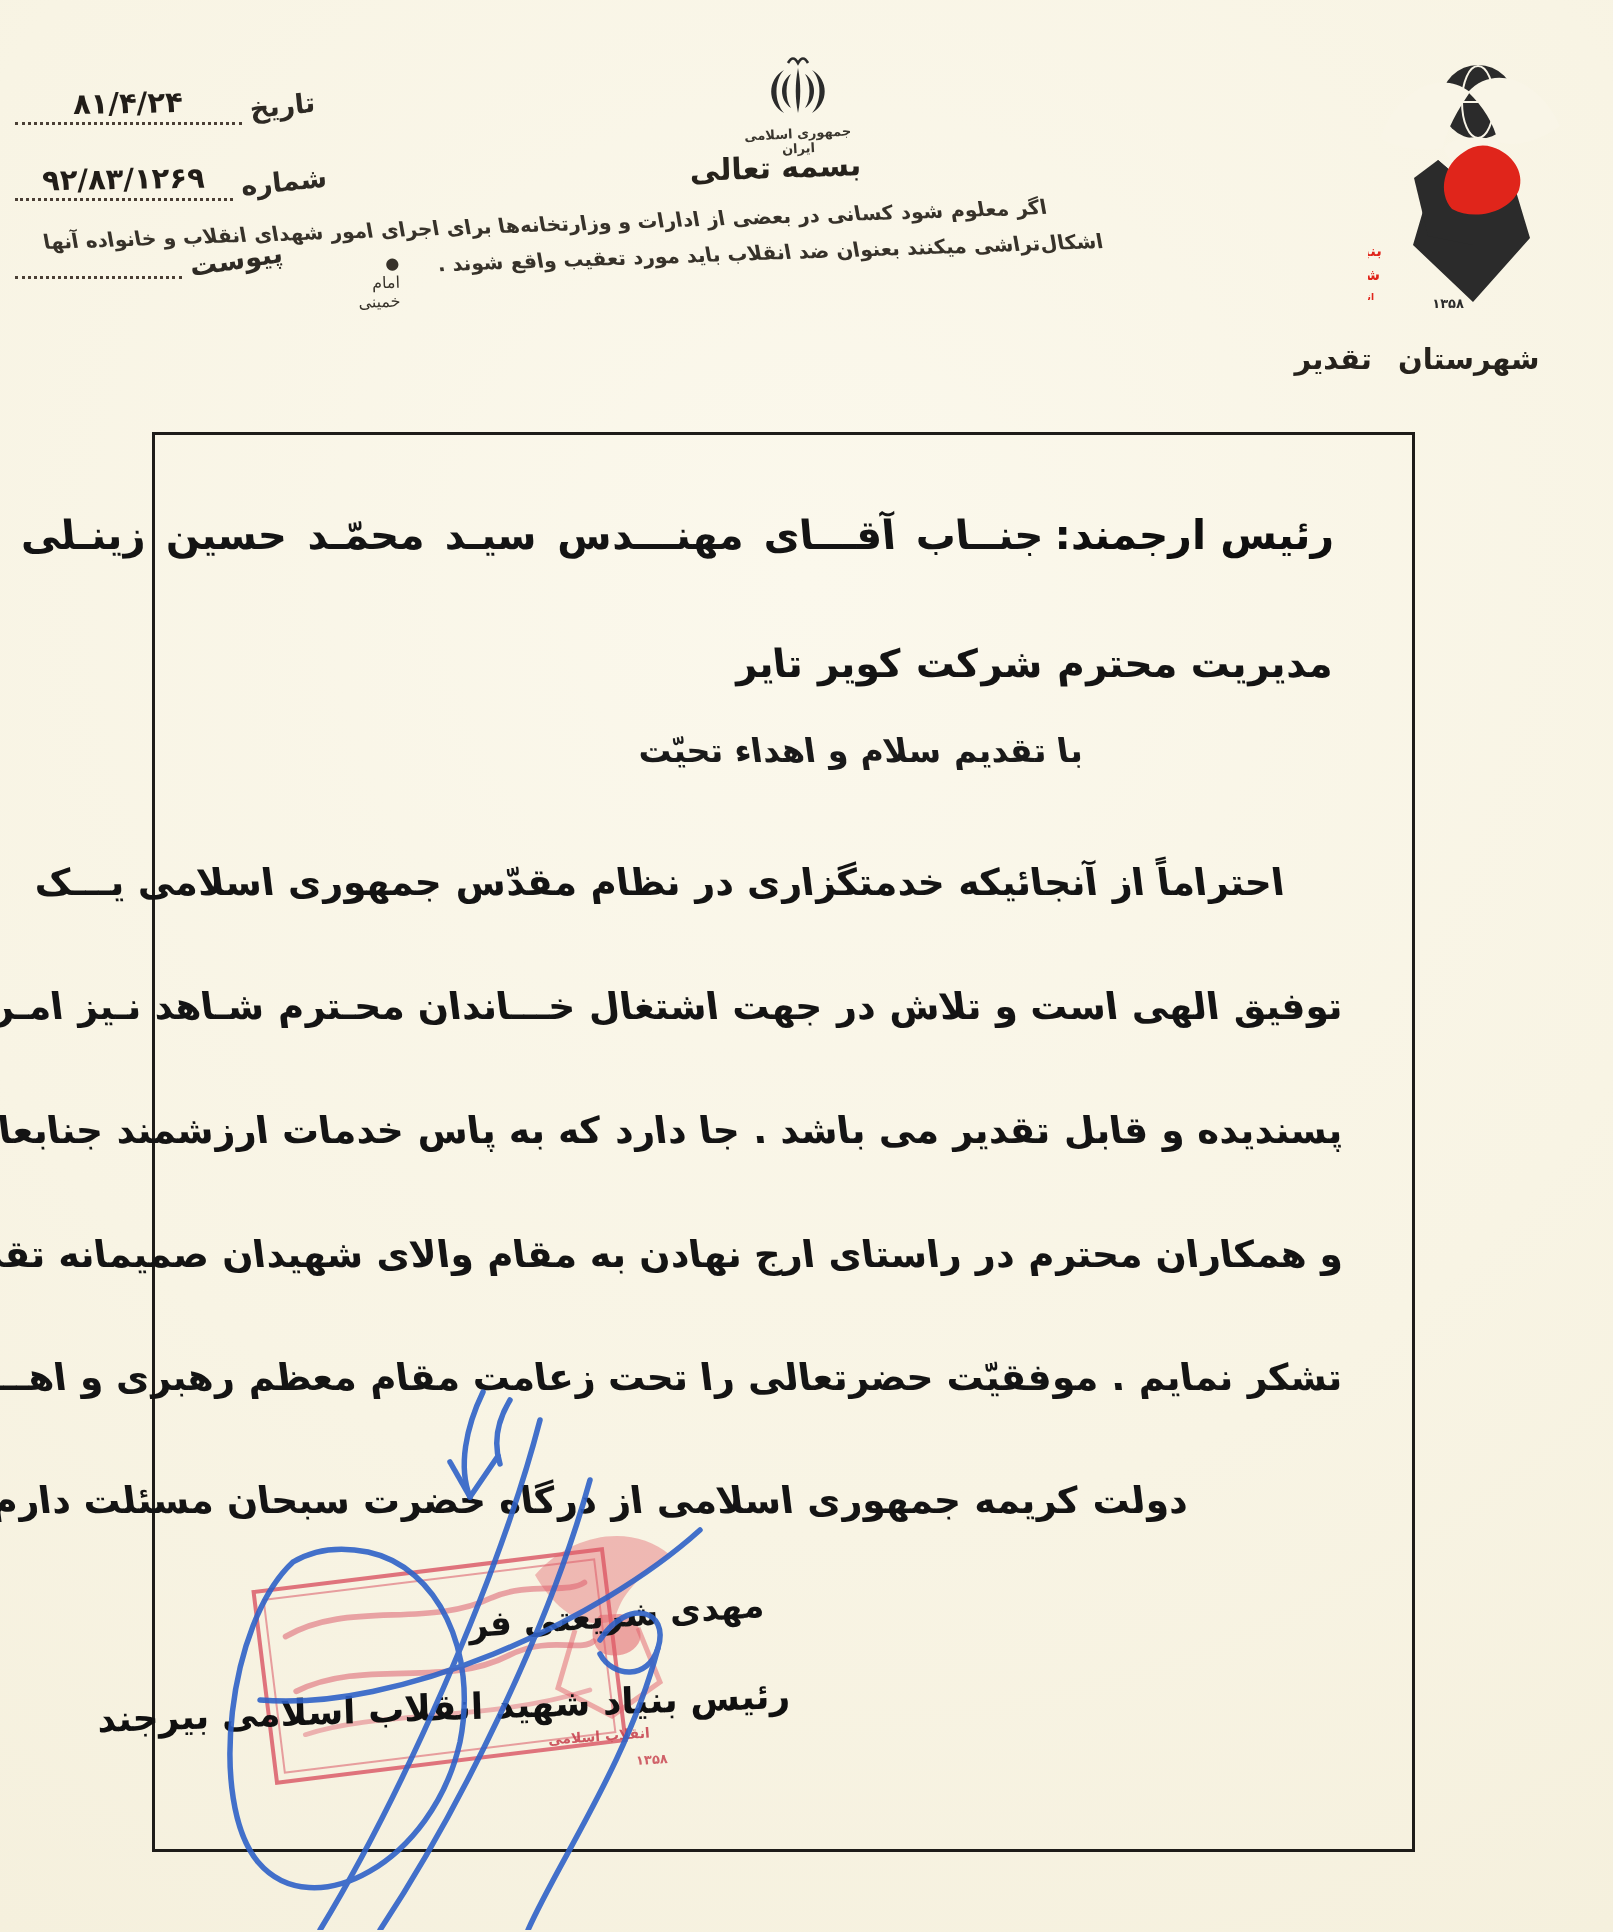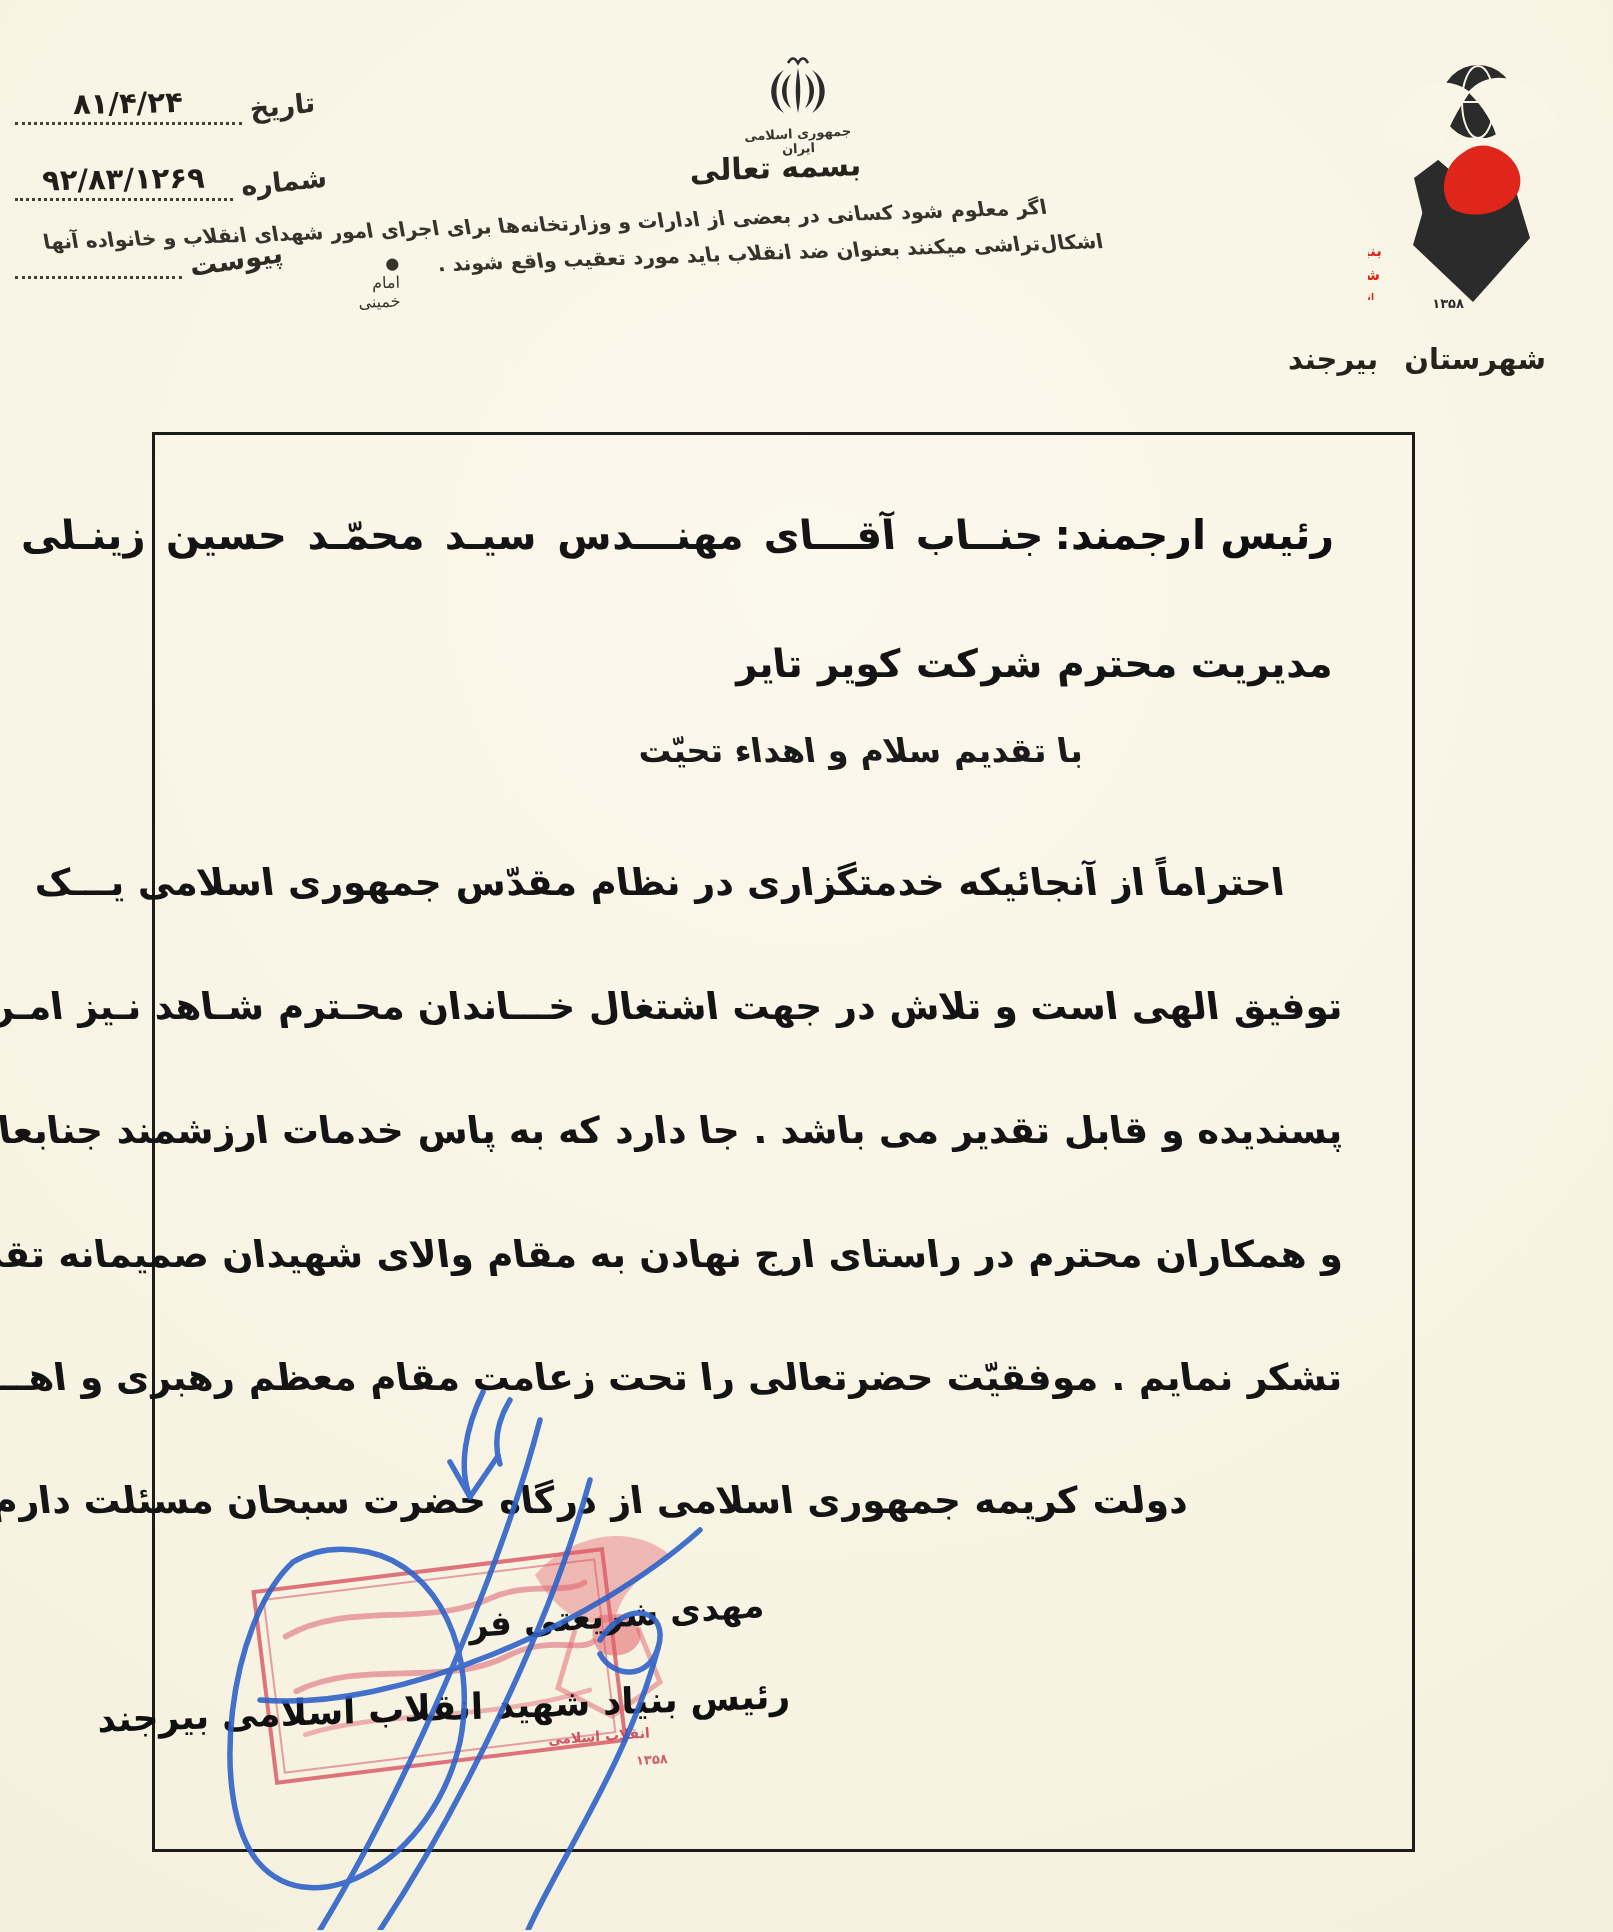--- a/index.html
+++ b/index.html
@@ -213,21 +213,21 @@
     <path d="M46 138 L70 120 L105 150 L105 205 L60 196 Z" fill="#2b2b2b"></path>
     <path d="M12 98 C28 52 70 28 102 52 C90 70 79 88 75 108 C52 112 28 108 12 98 Z" fill="#f9f5e7"></path>
     <path d="M192 86 C170 38 125 24 100 52 C115 66 126 84 130 102 C152 108 176 98 192 86 Z" fill="#f9f5e7"></path>
     <path d="M75 108 C85 96 116 94 130 102 C123 130 113 144 105 150 C96 142 83 124 75 108 Z" fill="#f9f5e7"></path>
     <path d="M96 112 C76 124 69 152 84 169 C106 181 141 173 151 150 C157 132 144 113 124 107 C114 104 104 106 96 112 Z" fill="#e0251b"></path>
     <text x="14" y="216" style="font-family:'DejaVu Sans',sans-serif;font-size:15px;font-weight:800;" fill="#e0251b">بنیاد</text>
     <text x="12" y="240" style="font-family:'DejaVu Sans',sans-serif;font-size:15px;font-weight:800;" fill="#e0251b">شهید</text>
     <text x="6" y="260" style="font-family:'DejaVu Sans',sans-serif;font-size:9px;font-weight:700;" fill="#e0251b">انقلاب اسلامی</text>
     <text x="96" y="268" style="font-family:'DejaVu Sans',sans-serif;font-size:13px;font-weight:700;" fill="#2b2b2b">۱۳۵۸</text>
   </svg>
-  <div class="city-line">شهرستان بیرجند</div>
+  <div class="city-line">شهرستان تقدیر</div>
 
   <div class="letter-box">
     <div class="abs salutation">
       <span class="salutation-label">رئیس ارجمند:</span>
       <span class="salutation-name">جنــاب آقـــای مهنـــدس سیـد محمّـد حسین زینـلی</span>
     </div>
     <div class="abs recipient">مدیریت محترم شرکت کویر تایر</div>
     <div class="abs greeting">با تقدیم سلام و اهداء تحیّت</div>
 
     <div class="abs body-line bl1">احتراماً از آنجائیکه خدمتگزاری  در نظام مقدّس جمهوری اسلامی یـــک</div>

